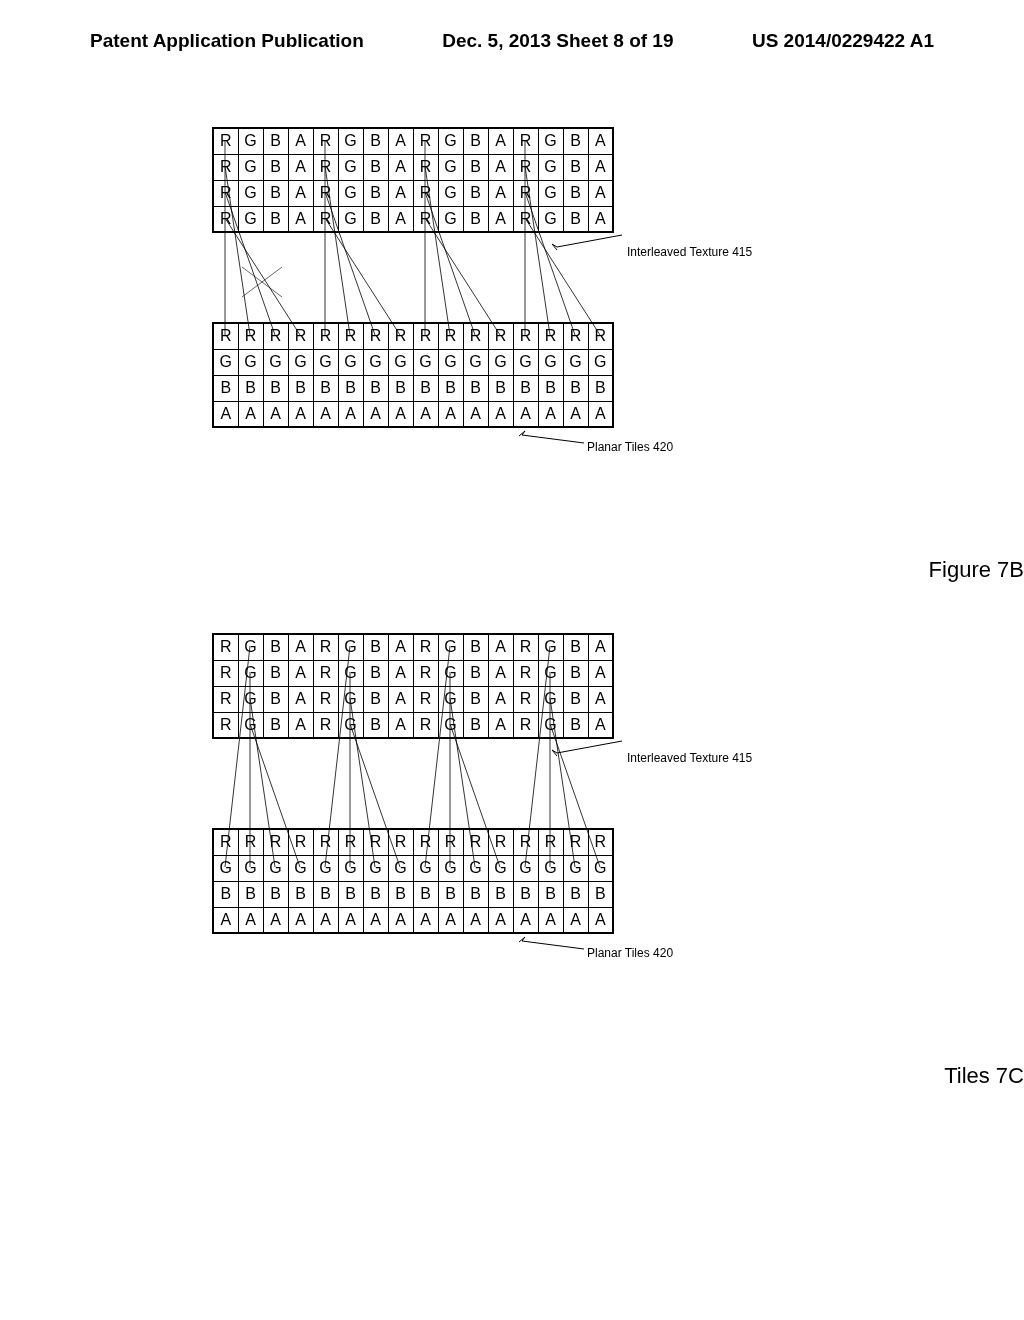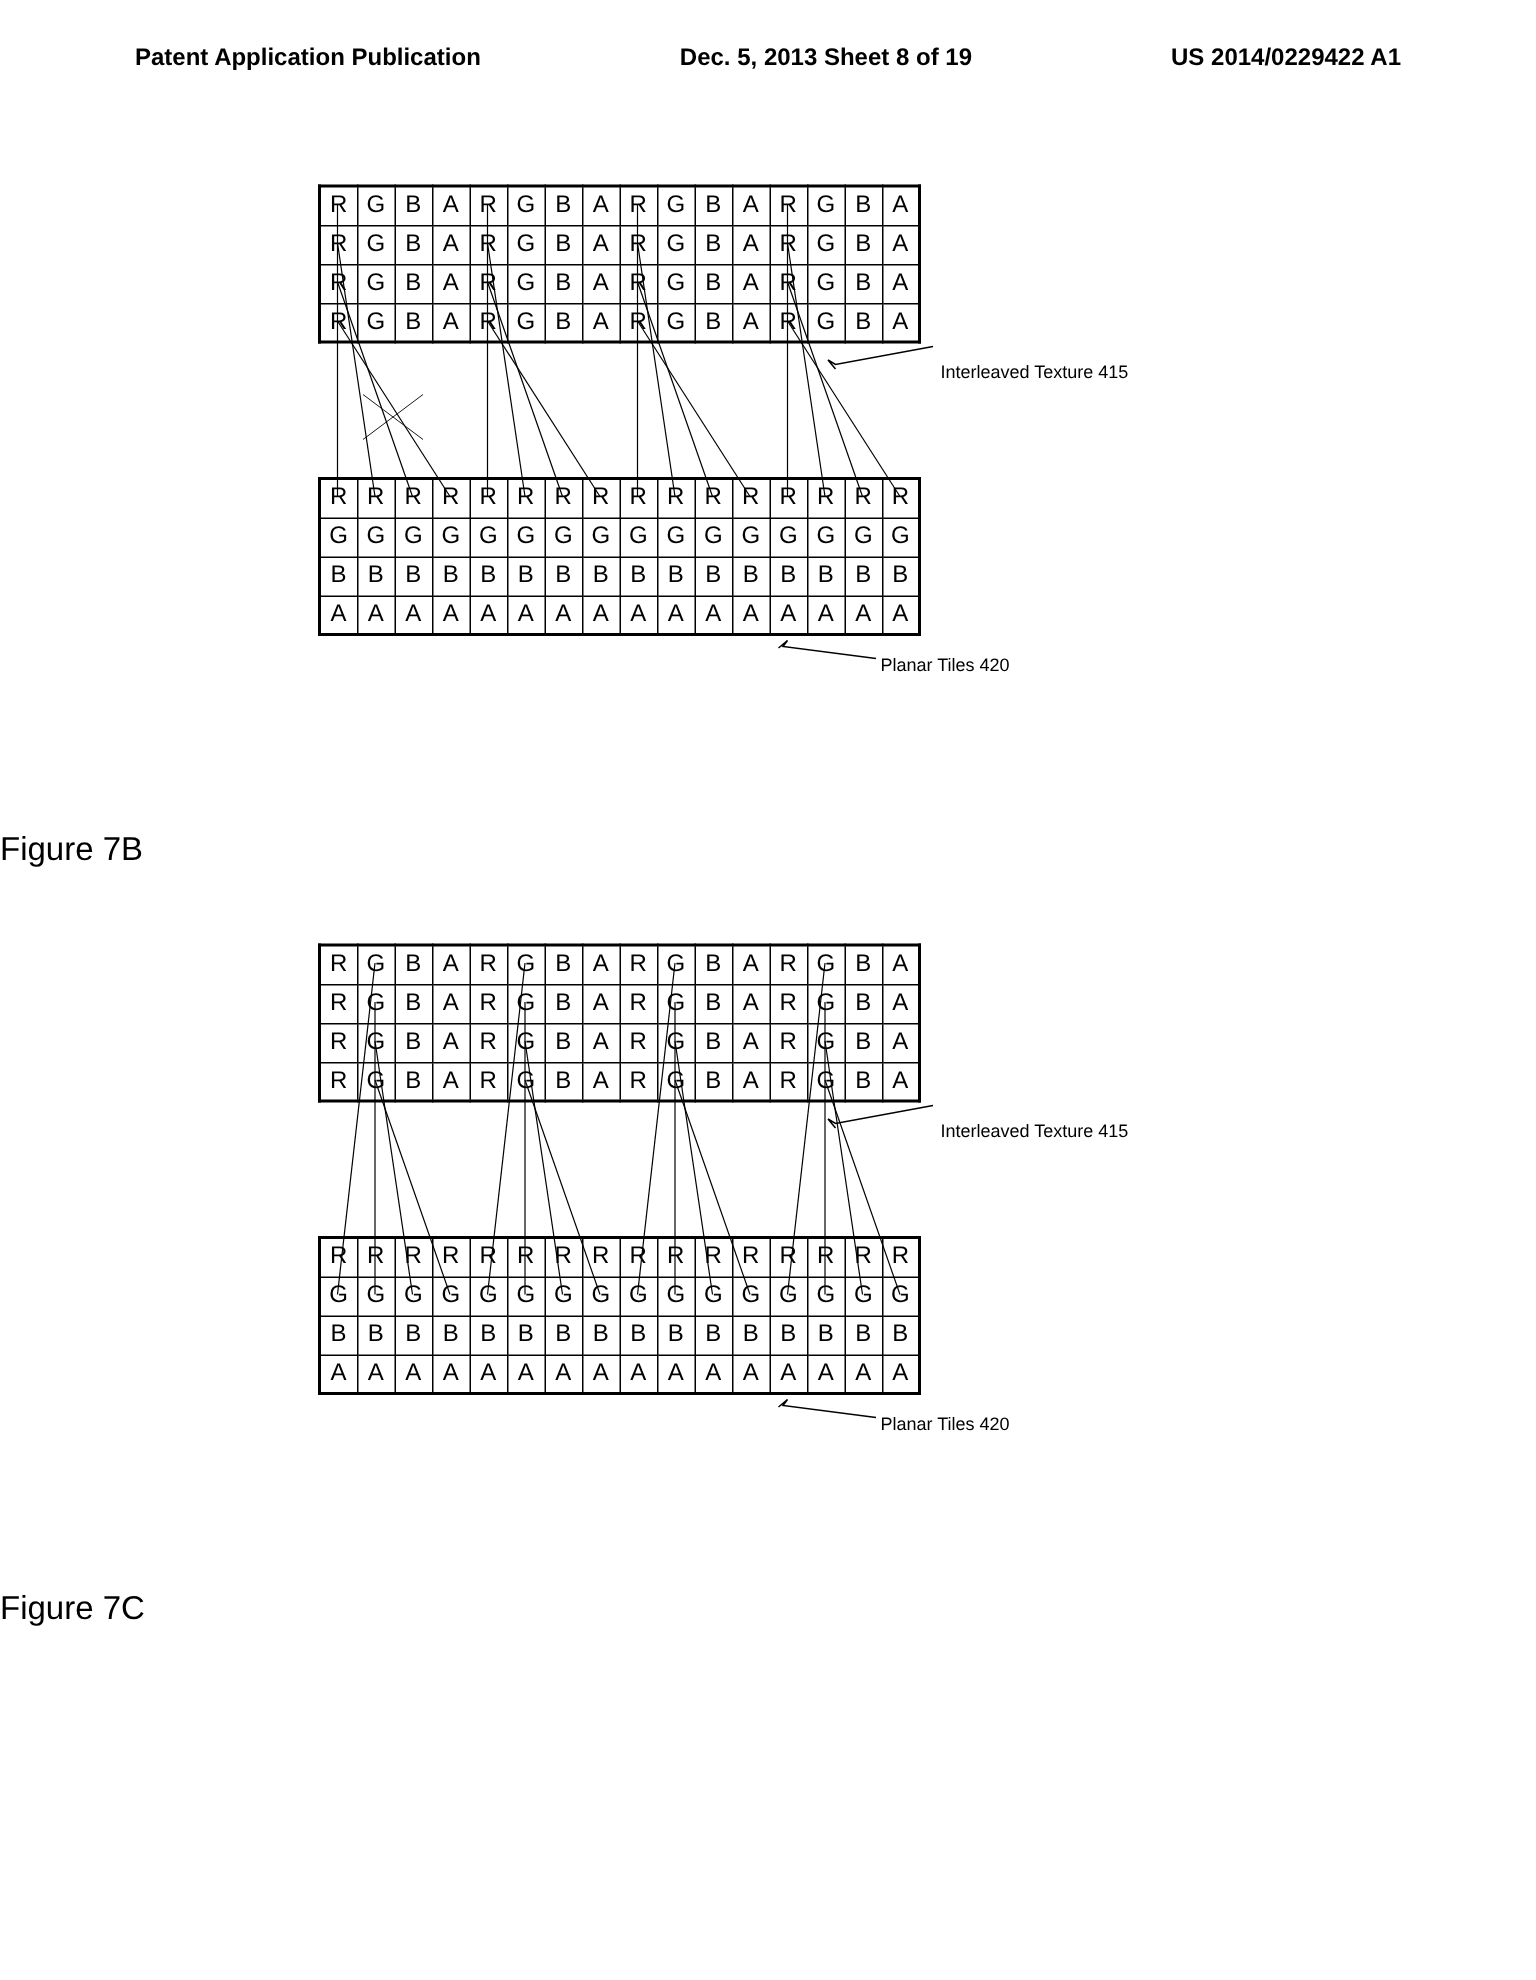--- a/index.html
+++ b/index.html
@@ -6,21 +6,21 @@
     body {
       background: white;
       width: 1024px;
       font-family: Arial, sans-serif;
       position: relative;
     }
     .header {
       display: flex;
       justify-content: space-between;
       padding: 30px 90px 15px 90px;
-      font-size: 16px;
+      font-size: 19px;
       font-weight: bold;
     }
     .figure-area {
       position: relative;
       margin: 20px auto;
       width: 860px;
     }
     .figure-7b { margin-top: 60px; height: 410px; }
     .figure-7c { margin-top: 50px; height: 410px; }
     
@@ -33,21 +33,21 @@
       border: 1px solid black;
       width: 25px;
       height: 26px;
       text-align: center;
       font-size: 16px;
       font-weight: normal;
       padding: 0;
     }
     
     .figure-caption {
-      text-align: left;
+      text-align: right;
       font-size: 22px;
       margin-top: 15px;
     }
     
     .label-text {
       position: absolute;
       font-size: 12px;
     }
     
     .leader-svg {
@@ -428,13 +428,13 @@
     <line x1="468" y1="91" x2="518" y2="234" stroke="black" stroke-width="0.8"></line>
 
     <path d="M540 108 L475 120 L470 117 L475 123" stroke="black" stroke-width="1" fill="none"></path>
 
     <path d="M502 316 L440 308 L443 304 L437 309" stroke="black" stroke-width="1" fill="none"></path>
   </svg>
 
   <div class="label-text" style="left:545px; top:118px;">Interleaved Texture 415</div>
   <div class="label-text" style="left:505px; top:313px;">Planar Tiles 420</div>
 </div>
-<div class="figure-caption">Figure 7C</div>
+<div class="figure-caption">Tiles 7C</div>
 
 </body></html>

